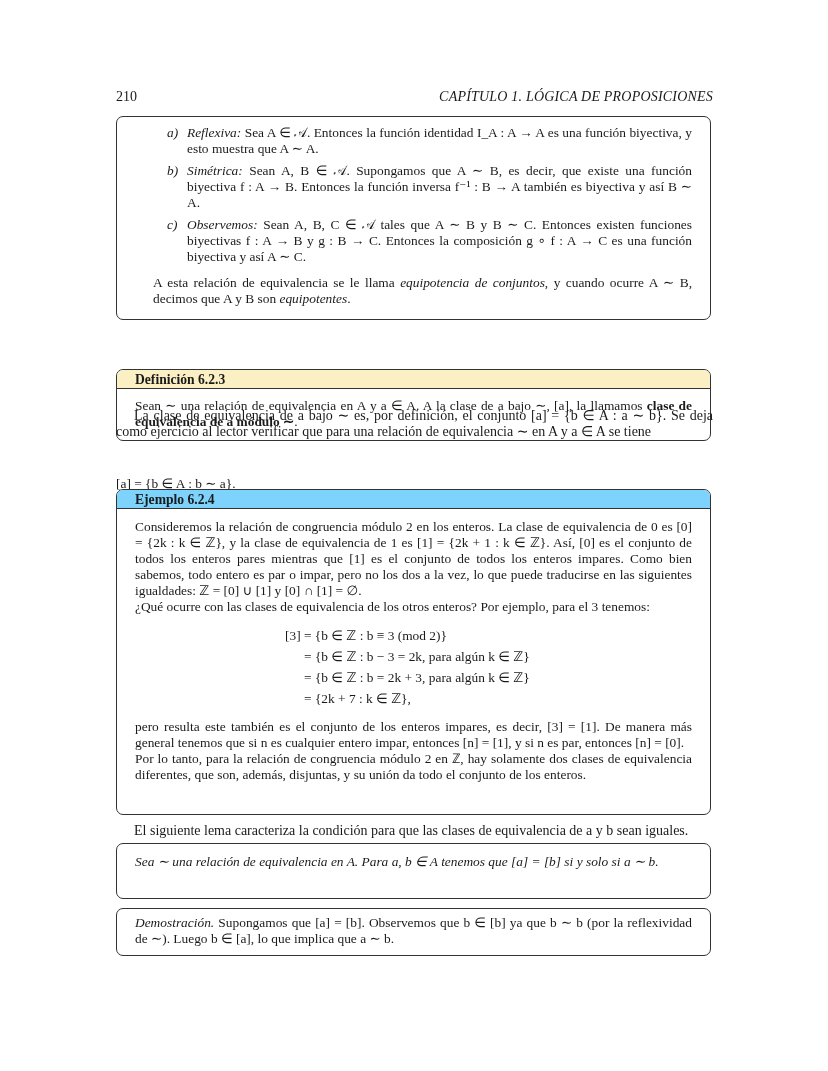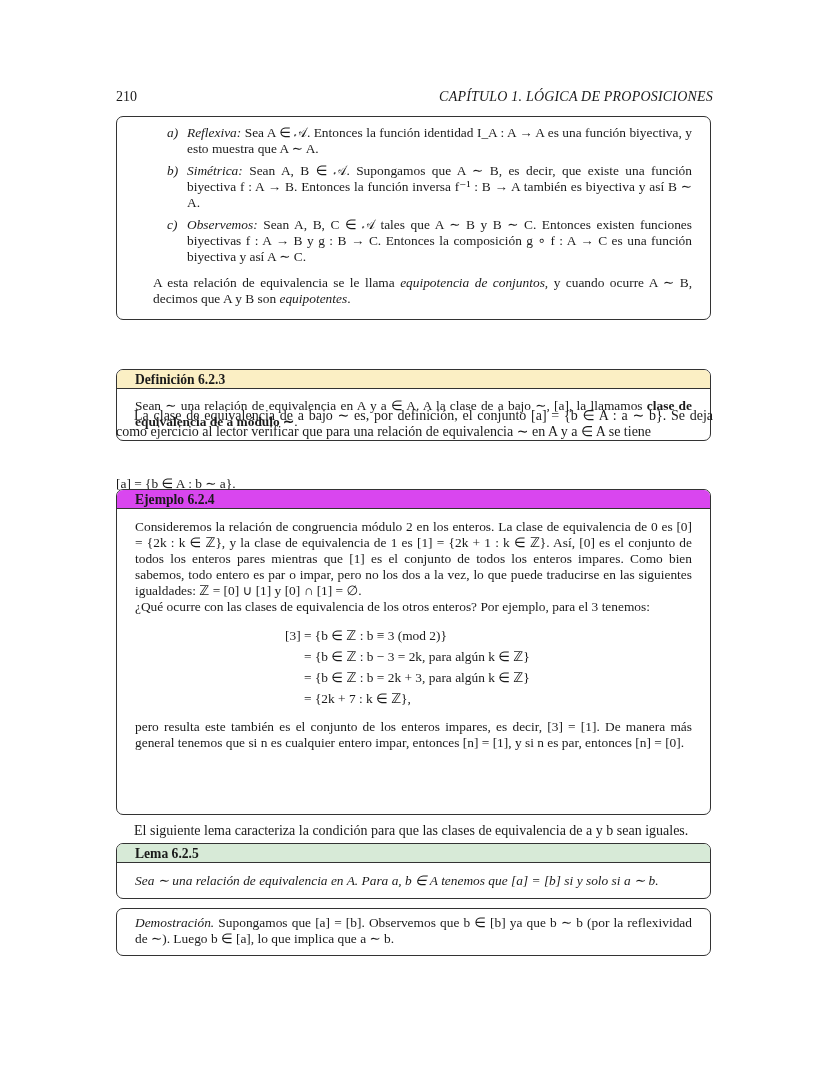--- a/index.html
+++ b/index.html
@@ -49,21 +49,21 @@
       height: 18px;
       border-bottom: 1px solid #333;
       border-radius: 6px 6px 0 0;
       padding: 0 0 0 18px;
       font-weight: bold;
       font-size: 13.6px;
       line-height: 19px;
     }
     .box .body { padding: 6px 18px 6px 18px; text-align: justify; }
     .hdr.def { background: #fbefc4; }
-    .hdr.ej  { background: #d946ef; }
+    .hdr.ej  { background: #7dd3fc; }
     .hdr.lem { background: #d7ead7; }
 
     .list-item { position: relative; padding-left: 34px; margin-bottom: 6px; text-align: justify; }
     .list-item .lbl { position: absolute; left: 14px; top: 0; font-style: italic; }
     .it { font-style: italic; }
     .b { font-weight: bold; }
 
     .para {
       position: absolute;
       left: 0;
@@ -133,29 +133,29 @@
     <div class="body" style="padding-top:10px;">
       <div>Consideremos la relación de congruencia módulo 2 en los enteros. La clase de equivalencia de 0 es [0] = {2k : k ∈ ℤ}, y la clase de equivalencia de 1 es [1] = {2k + 1 : k ∈ ℤ}. Así, [0] es el conjunto de todos los enteros pares mientras que [1] es el conjunto de todos los enteros impares. Como bien sabemos, todo entero es par o impar, pero no los dos a la vez, lo que puede traducirse en las siguientes igualdades: ℤ = [0] ∪ [1] y [0] ∩ [1] = ∅.</div>
       <div>¿Qué ocurre con las clases de equivalencia de los otros enteros? Por ejemplo, para el 3 tenemos:</div>
       <div class="align-eqs">
         <div class="row">[3] = {b ∈ ℤ : b ≡ 3 (mod 2)}</div>
         <div class="row cont">= {b ∈ ℤ : b − 3 = 2k, para algún k ∈ ℤ}</div>
         <div class="row cont">= {b ∈ ℤ : b = 2k + 3, para algún k ∈ ℤ}</div>
         <div class="row cont">= {2k + 7 : k ∈ ℤ},</div>
       </div>
       <div>pero resulta este también es el conjunto de los enteros impares, es decir, [3] = [1]. De manera más general tenemos que si n es cualquier entero impar, entonces [n] = [1], y si n es par, entonces [n] = [0].</div>
+      <div>Por lo tanto, para la relación de congruencia módulo 2 en ℤ, hay solamente dos clases de equivalencia diferentes, que son, además, disjuntas, y su unión da todo el conjunto de los enteros.</div>
     </div>
   </div>
 
   <div class="para" style="top:823px; text-indent:18px; white-space:nowrap;">
     <span>El siguiente lema caracteriza la condición para que las clases de equivalencia de a y b sean iguales.</span>
   </div>
 
   <div class="box" style="top:843px; height:56px;">
-    <div class="hdr lem">Lema 6.2.5</div>
     <div class="body it" style="padding-top:10px;">Sea ∼ una relación de equivalencia en A. Para a, b ∈ A tenemos que [a] = [b] si y solo si a ∼ b.</div>
   </div>
 
   <div class="box" style="top:908px; height:48px;">
     <div class="body" style="padding-top:6px;">
       <span class="it">Demostración.</span><span> Supongamos que [a] = [b]. Observemos que b ∈ [b] ya que b ∼ b (por la reflexividad de ∼). Luego b ∈ [a], lo que implica que a ∼ b.</span>
     </div>
   </div>
 
 </div>

